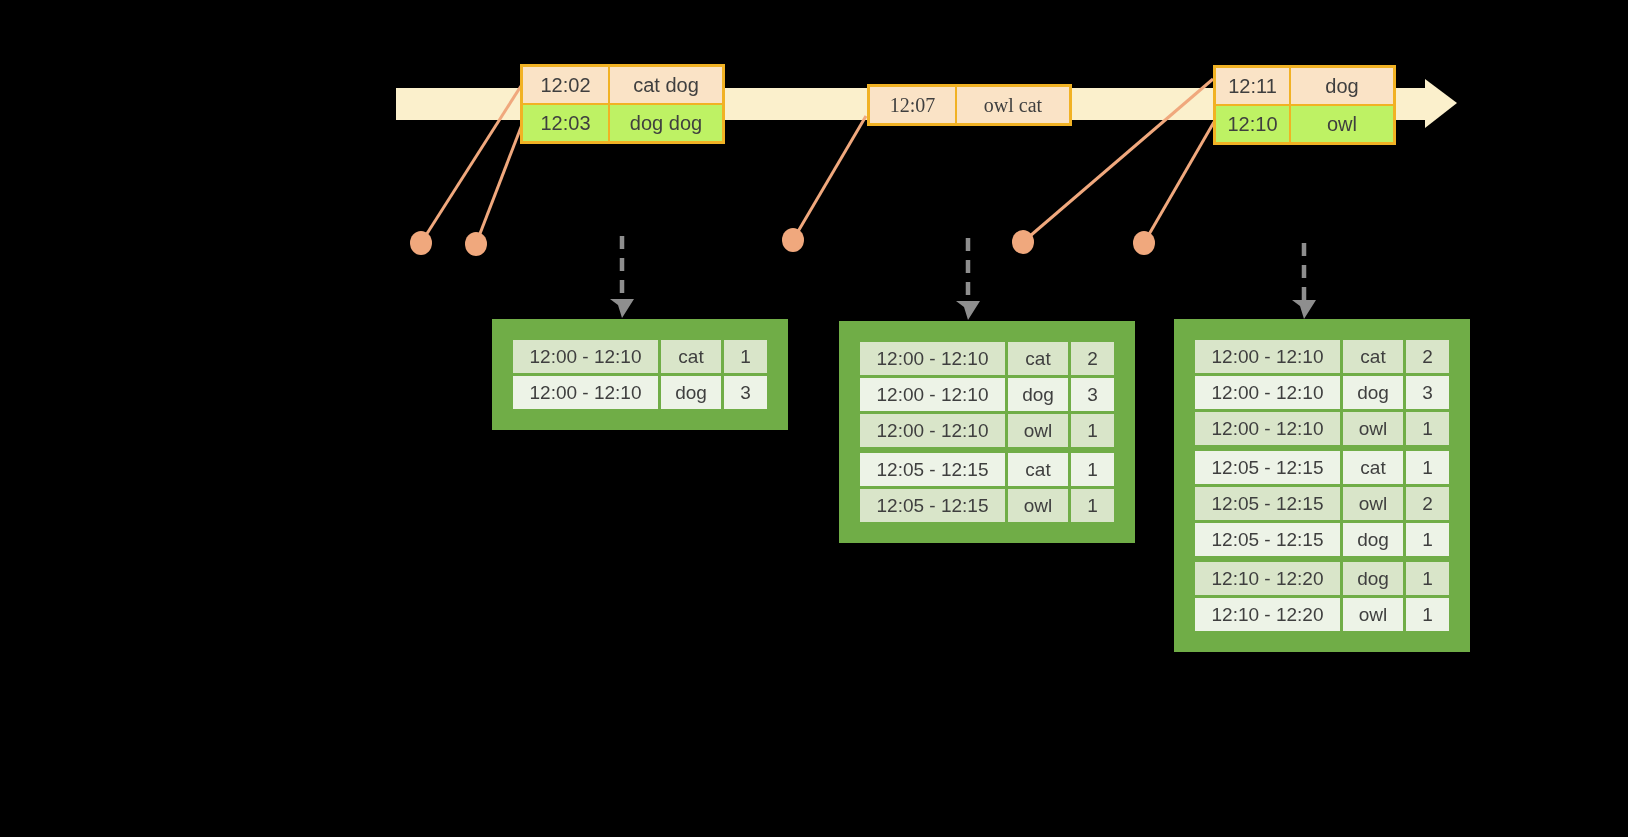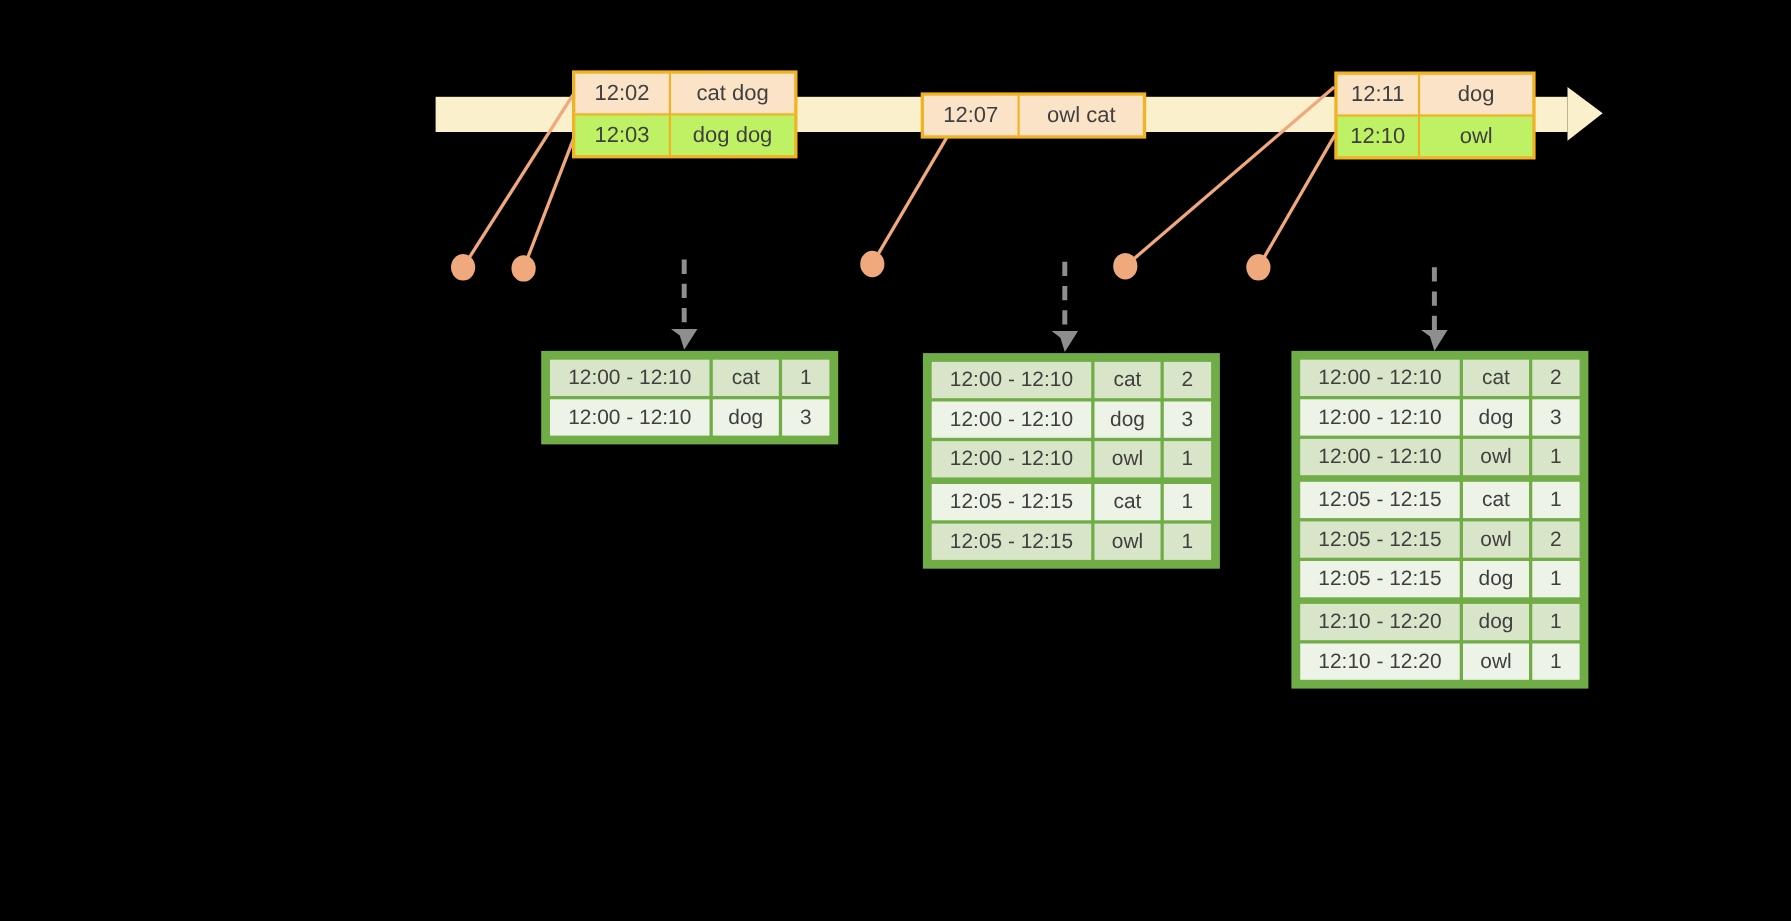--- a/index.html
+++ b/index.html
@@ -39,28 +39,28 @@
     display: flex;
     align-items: center;
     justify-content: center;
     font-size: 20px;
     color: #3F3F3F;
     white-space: nowrap;
   }
   .event-row.shade-dark .cell  { background: #FAE3C6; }
   .event-row.shade-light .cell { background: #bef264; }
   .et1 { left: 520px; top: 64px; }
-  .et2 { left: 837px; top: 84px; }
+  .et2 { left: 867px; top: 84px; font-family: Liberation Serif, serif; }
   .et3 { left: 1213px; top: 65px; align-items: center; }
 
   
   .result-table {
     position: absolute;
     background: #70AD47;
-    padding: 8px;
+    padding: 21px;
     display: flex;
     flex-direction: column;
     gap: 3px;
     justify-content: center;
   }
   .result-row {
     display: grid;
     grid-template-columns: 145px 60px 43px;
     gap: 3px;
   }

